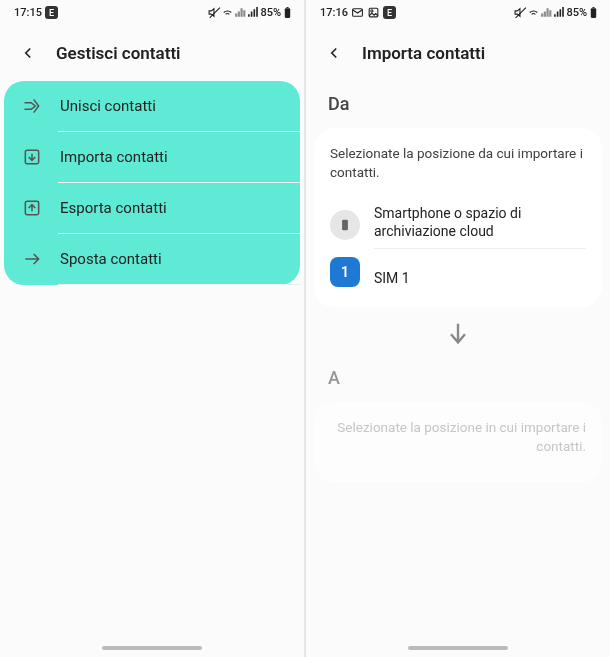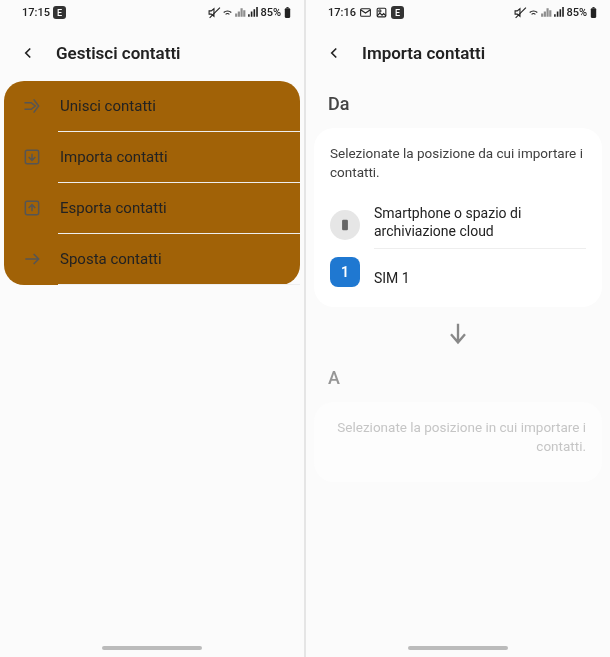--- a/index.html
+++ b/index.html
@@ -24,41 +24,40 @@
       background: #e5e5e5;
     }
     .status-bar {
       display: flex;
       justify-content: space-between;
       align-items: center;
       padding: 6px 10px 4px 14px;
       font-size: 11px;
       color: #222;
       font-weight: 500;
-      margin-left: 8px;
     }
     .status-left { display: flex; align-items: center; gap: 3px; }
     .status-right { display: flex; align-items: center; gap: 0; }
     .status-icon { width: 13px; height: 13px; display:flex; align-items:center; justify-content:center; }
     .status-icon svg { width: 100%; height: 100%; }
     .badge-small {
       background: #333; color:#fff; width:13px; height:13px;
       border-radius:3px; font-size:9px; display:flex; align-items:center; justify-content:center;
     }
     .header {
       display: flex;
       align-items: center;
       padding: 20px 14px 18px 18px;
       gap: 18px;
     }
     .back-btn { width: 20px; height: 20px; display:flex; align-items:center; justify-content:center; color:#222; }
     .back-btn svg { width: 18px; height: 18px; }
     .title { font-size: 17px; font-weight: 600; color: #222; }
     .card {
-      background: #a16207;
+      background: #5eead4;
       border-radius: 20px;
       margin: 0 4px;
     }
     .list-item {
       display: flex;
       align-items: center;
       padding: 15px 18px;
       gap: 18px;
     }
     .list-item .icon { width: 20px; height: 20px; color:#555; display:flex; align-items:center; justify-content:center; }

